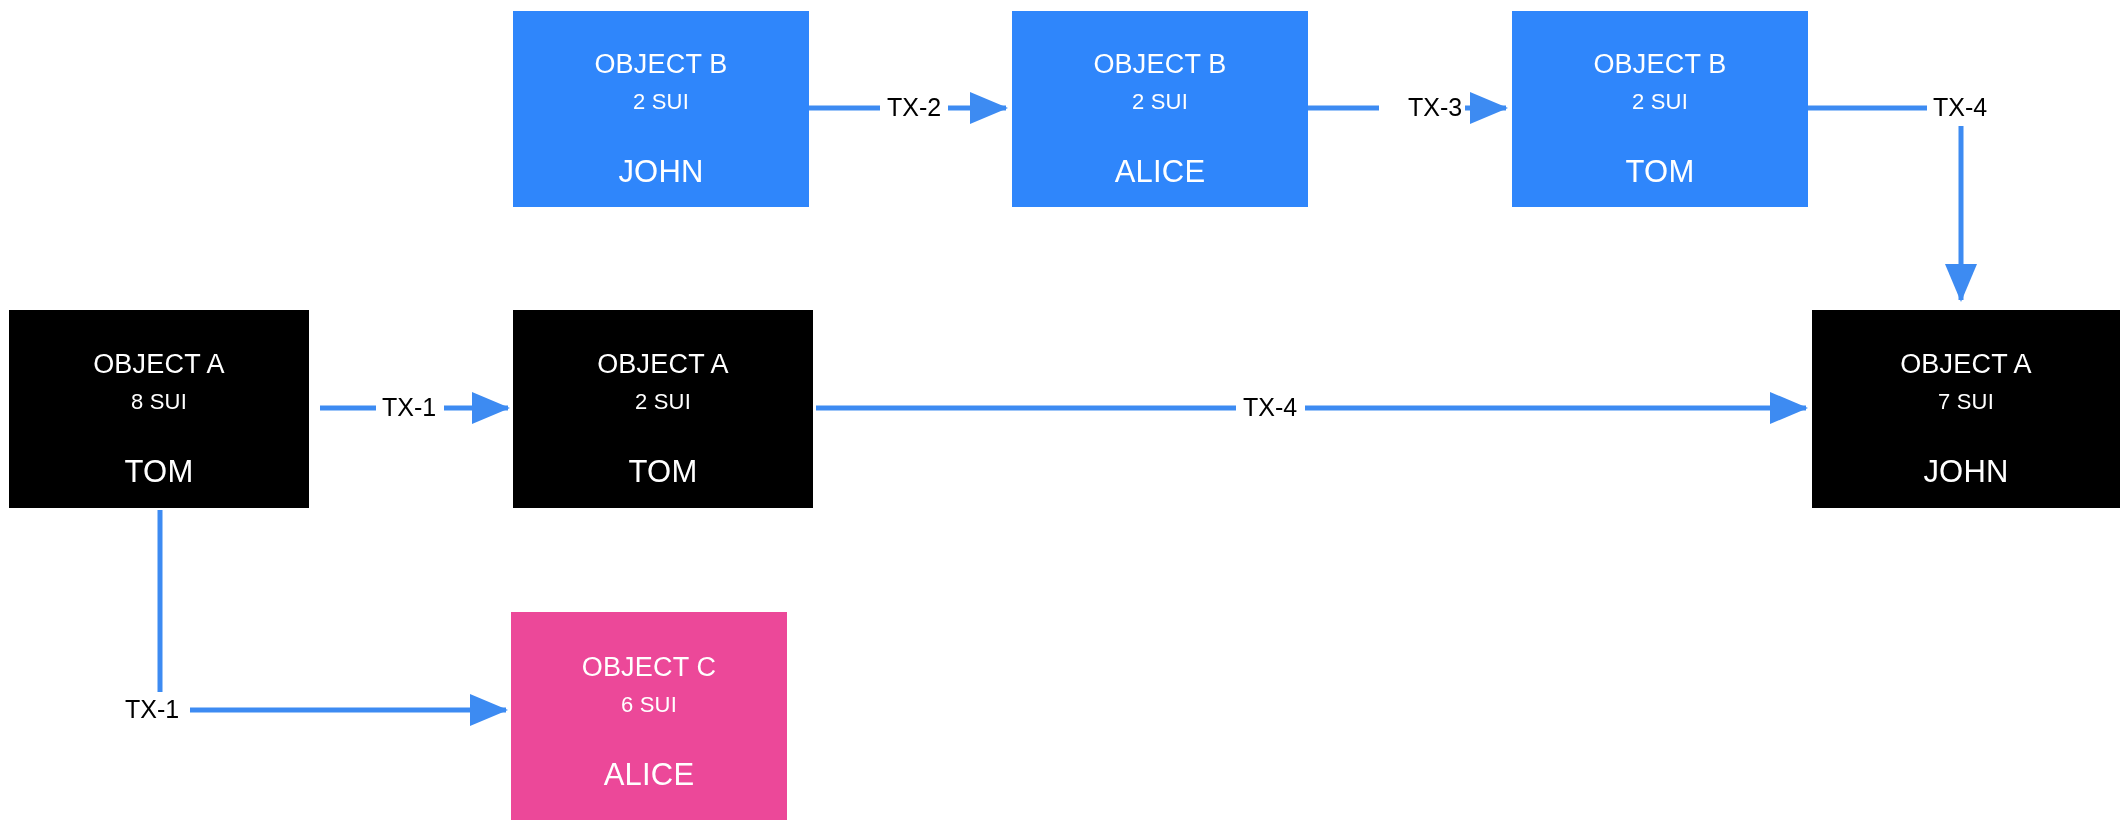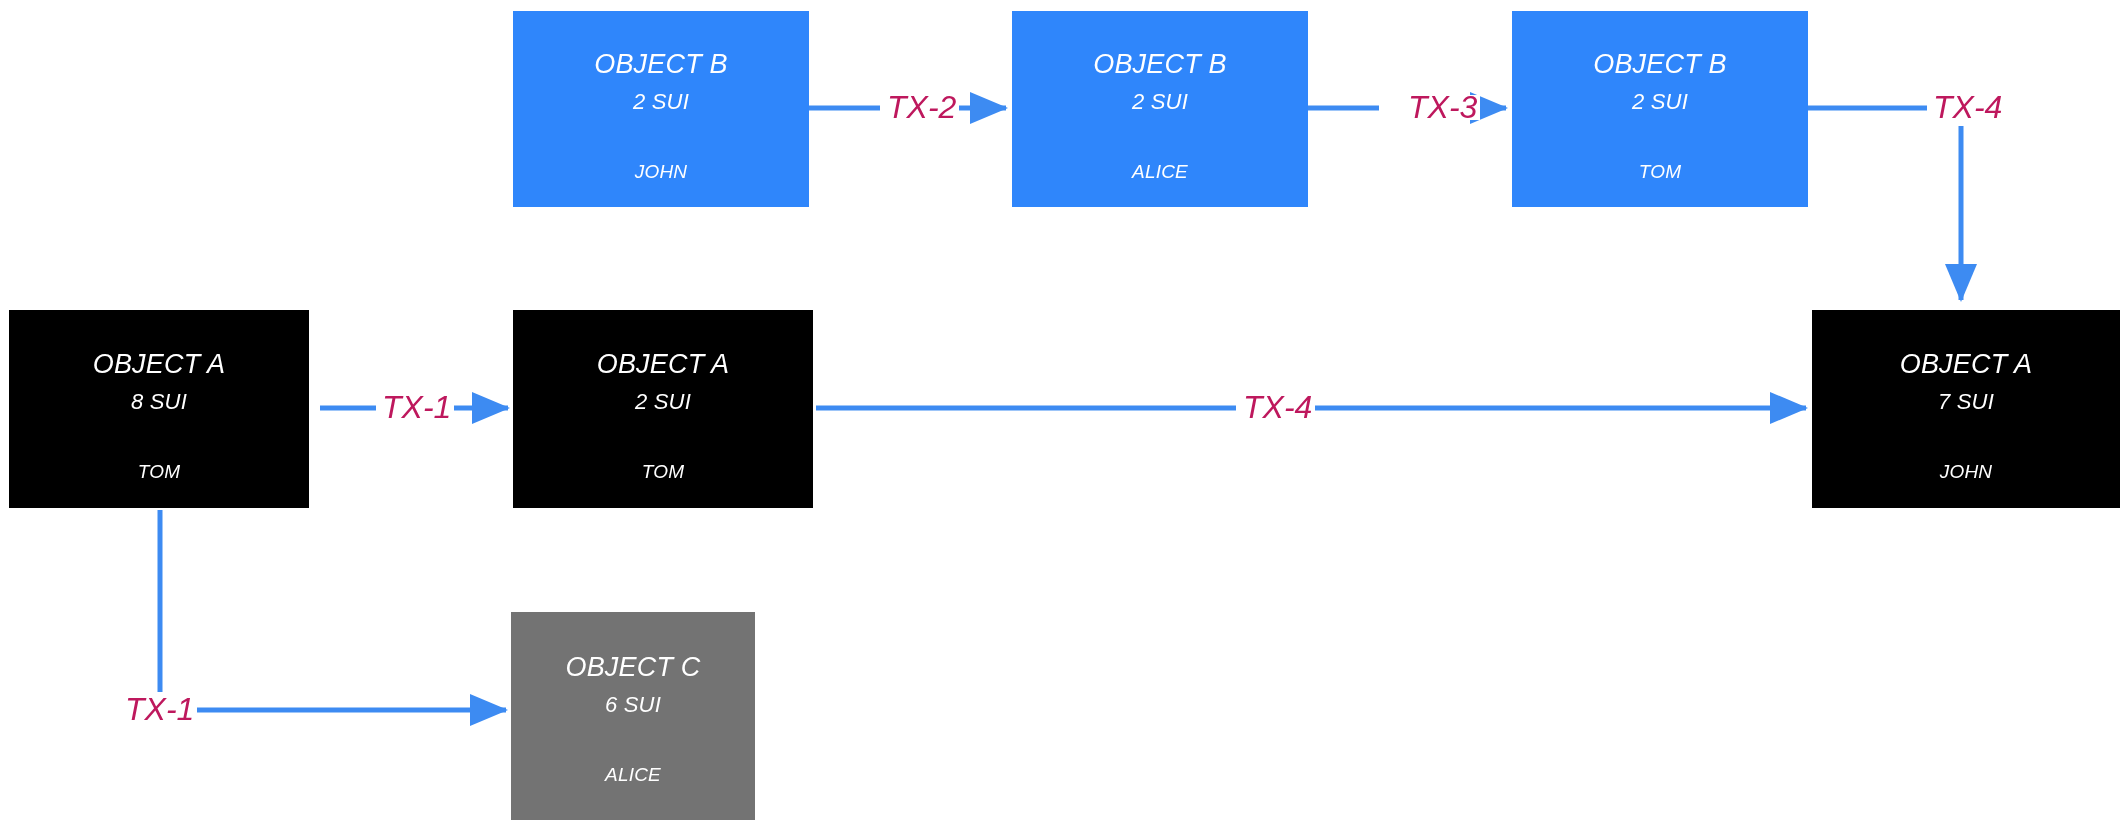--- a/index.html
+++ b/index.html
@@ -13,21 +13,20 @@
     height: 820px;
     position: relative;
     overflow: hidden;
     font-family: "Liberation Sans", sans-serif;
   }
   #diagram {
     position: absolute;
     left: 0; top: 0;
     width: 2120px;
     height: 820px;
-    font-style: italic;
   }
   .node {
     position: absolute;
     box-sizing: border-box;
     display: flex;
     flex-direction: column;
     align-items: center;
     justify-content: flex-start;
     color: #ffffff;
     text-align: center;
@@ -39,32 +38,32 @@
     letter-spacing: 0.2px;
     white-space: nowrap;
   }
   .node .amt {
     font-size: 22px;
     line-height: 37px;
     letter-spacing: 0.2px;
     white-space: nowrap;
   }
   .node .owner {
-    font-size: 19px;
+    font-size: 31px;
     line-height: 37px;
     letter-spacing: 0.2px;
     white-space: nowrap;
   }
   .node .spacer {
     height: 33px;
   }
   .edge-label {
     position: absolute;
-    color: #be185d;
-    font-size: 32px;
+    color: #000000;
+    font-size: 25px;
     line-height: 25px;
     white-space: nowrap;
     background: #ffffff;
     padding: 0 3px;
   }
   svg.edges {
     position: absolute;
     left: 0; top: 0;
     width: 2120px;
     height: 820px;
@@ -137,21 +136,21 @@
     <div class="owner">TOM</div>
   </div>
 
   <div class="node node-black" style="left:1812px; top:310px; width:308px; height:198px; background:#000000; padding-top:36px;">
     <div class="hdr">OBJECT A</div>
     <div class="amt">7 SUI</div>
     <div class="spacer"></div>
     <div class="owner">JOHN</div>
   </div>
 
-  <div class="node node-gray" style="left:511px; top:612px; width:244px; height:208px; background:#737373; padding-top:37px;">
+  <div class="node node-gray" style="left:511px; top:612px; width:276px; height:208px; background:#ec4899; padding-top:37px;">
     <div class="hdr">OBJECT C</div>
     <div class="amt">6 SUI</div>
     <div class="spacer"></div>
     <div class="owner">ALICE</div>
   </div>
 
   <div class="edge-label" style="left:884px; top:95px;">TX-2</div>
 
   <div class="edge-label" style="left:1405px; top:95px;">TX-3</div>
 

